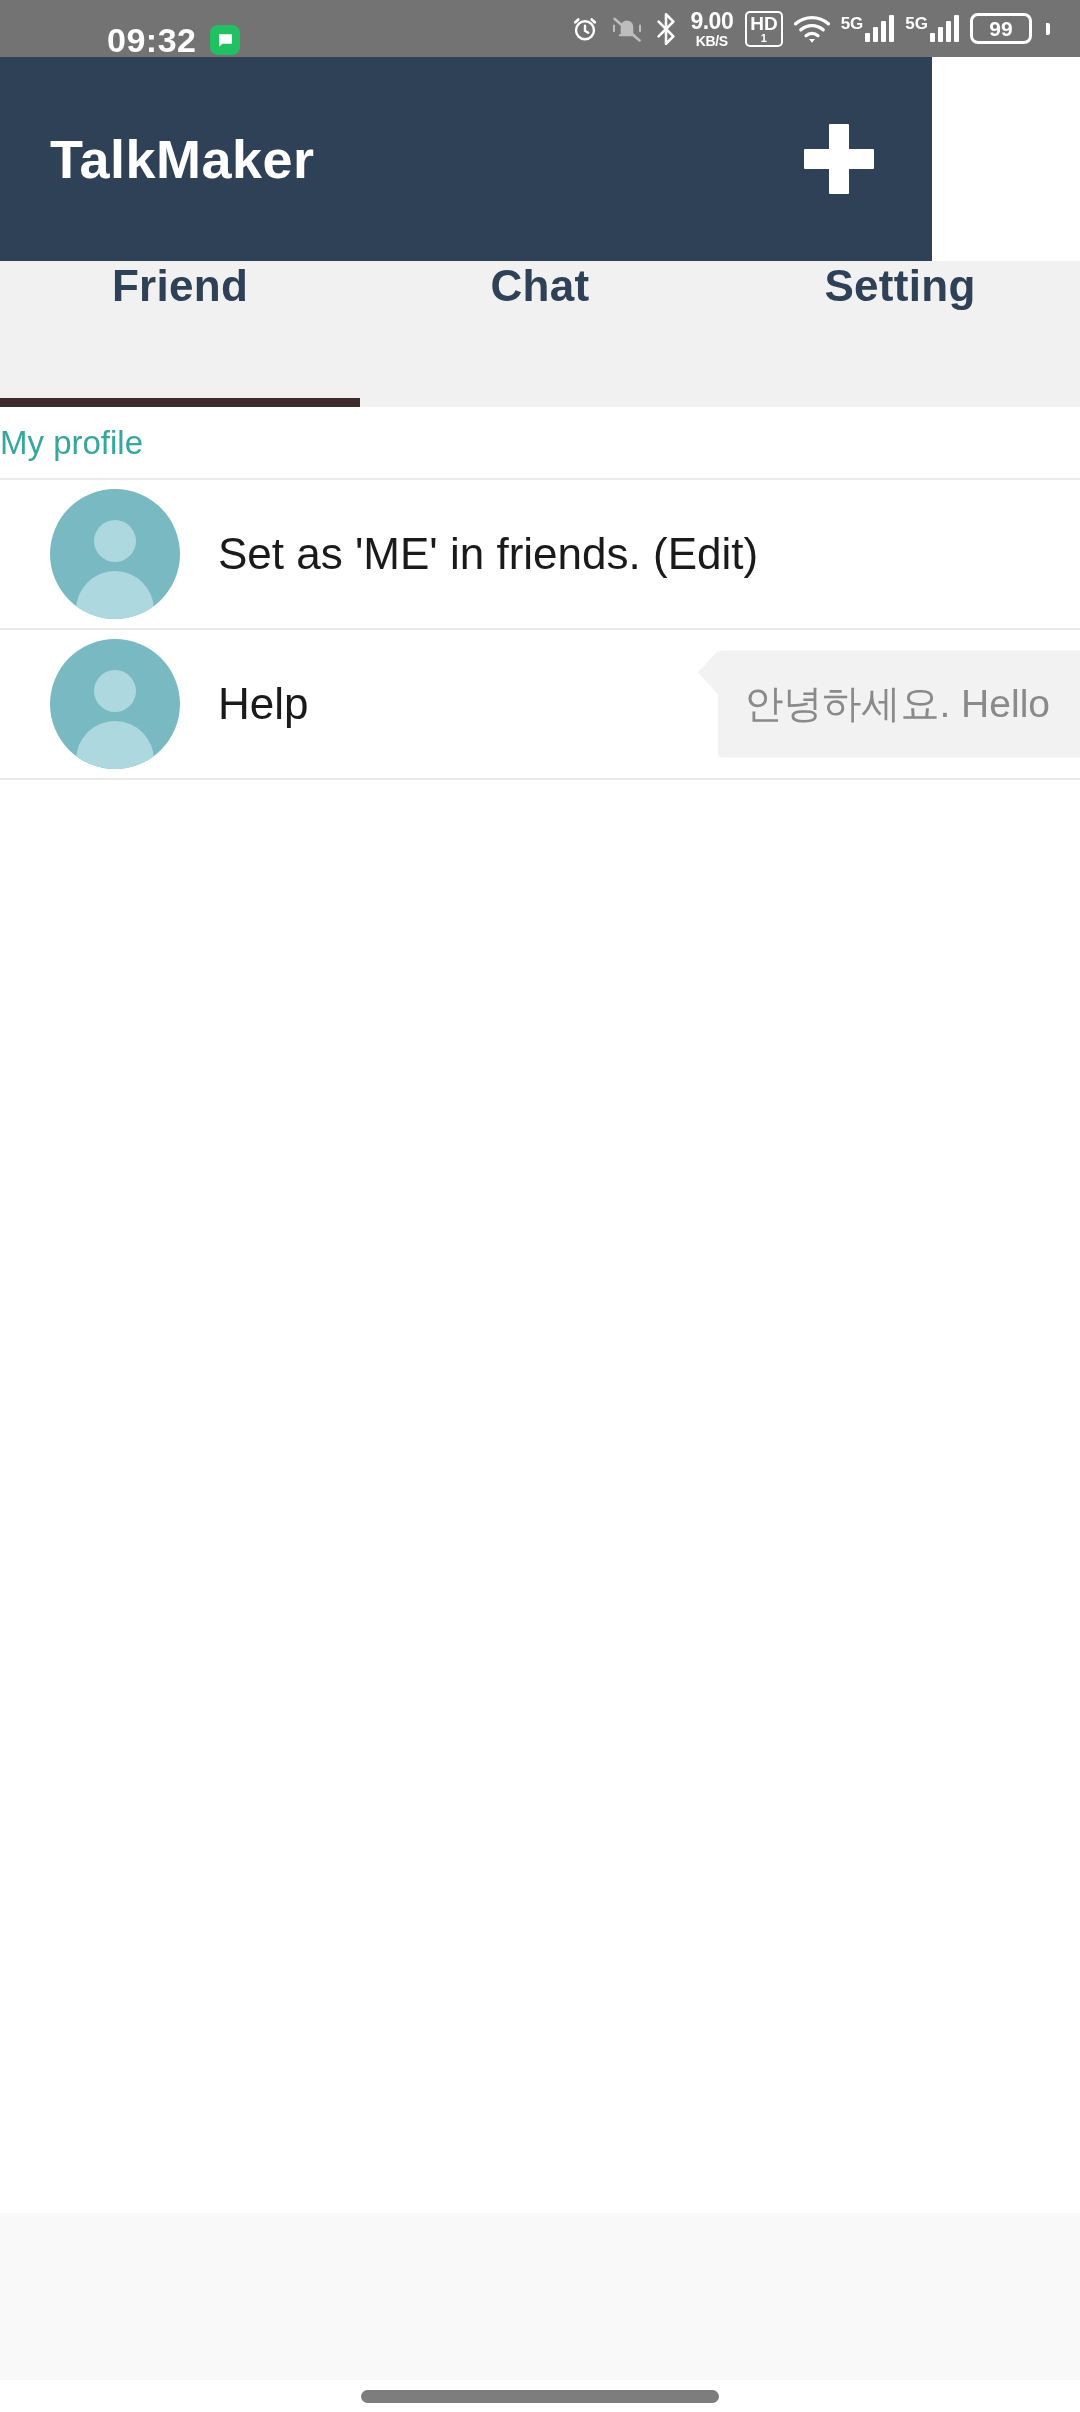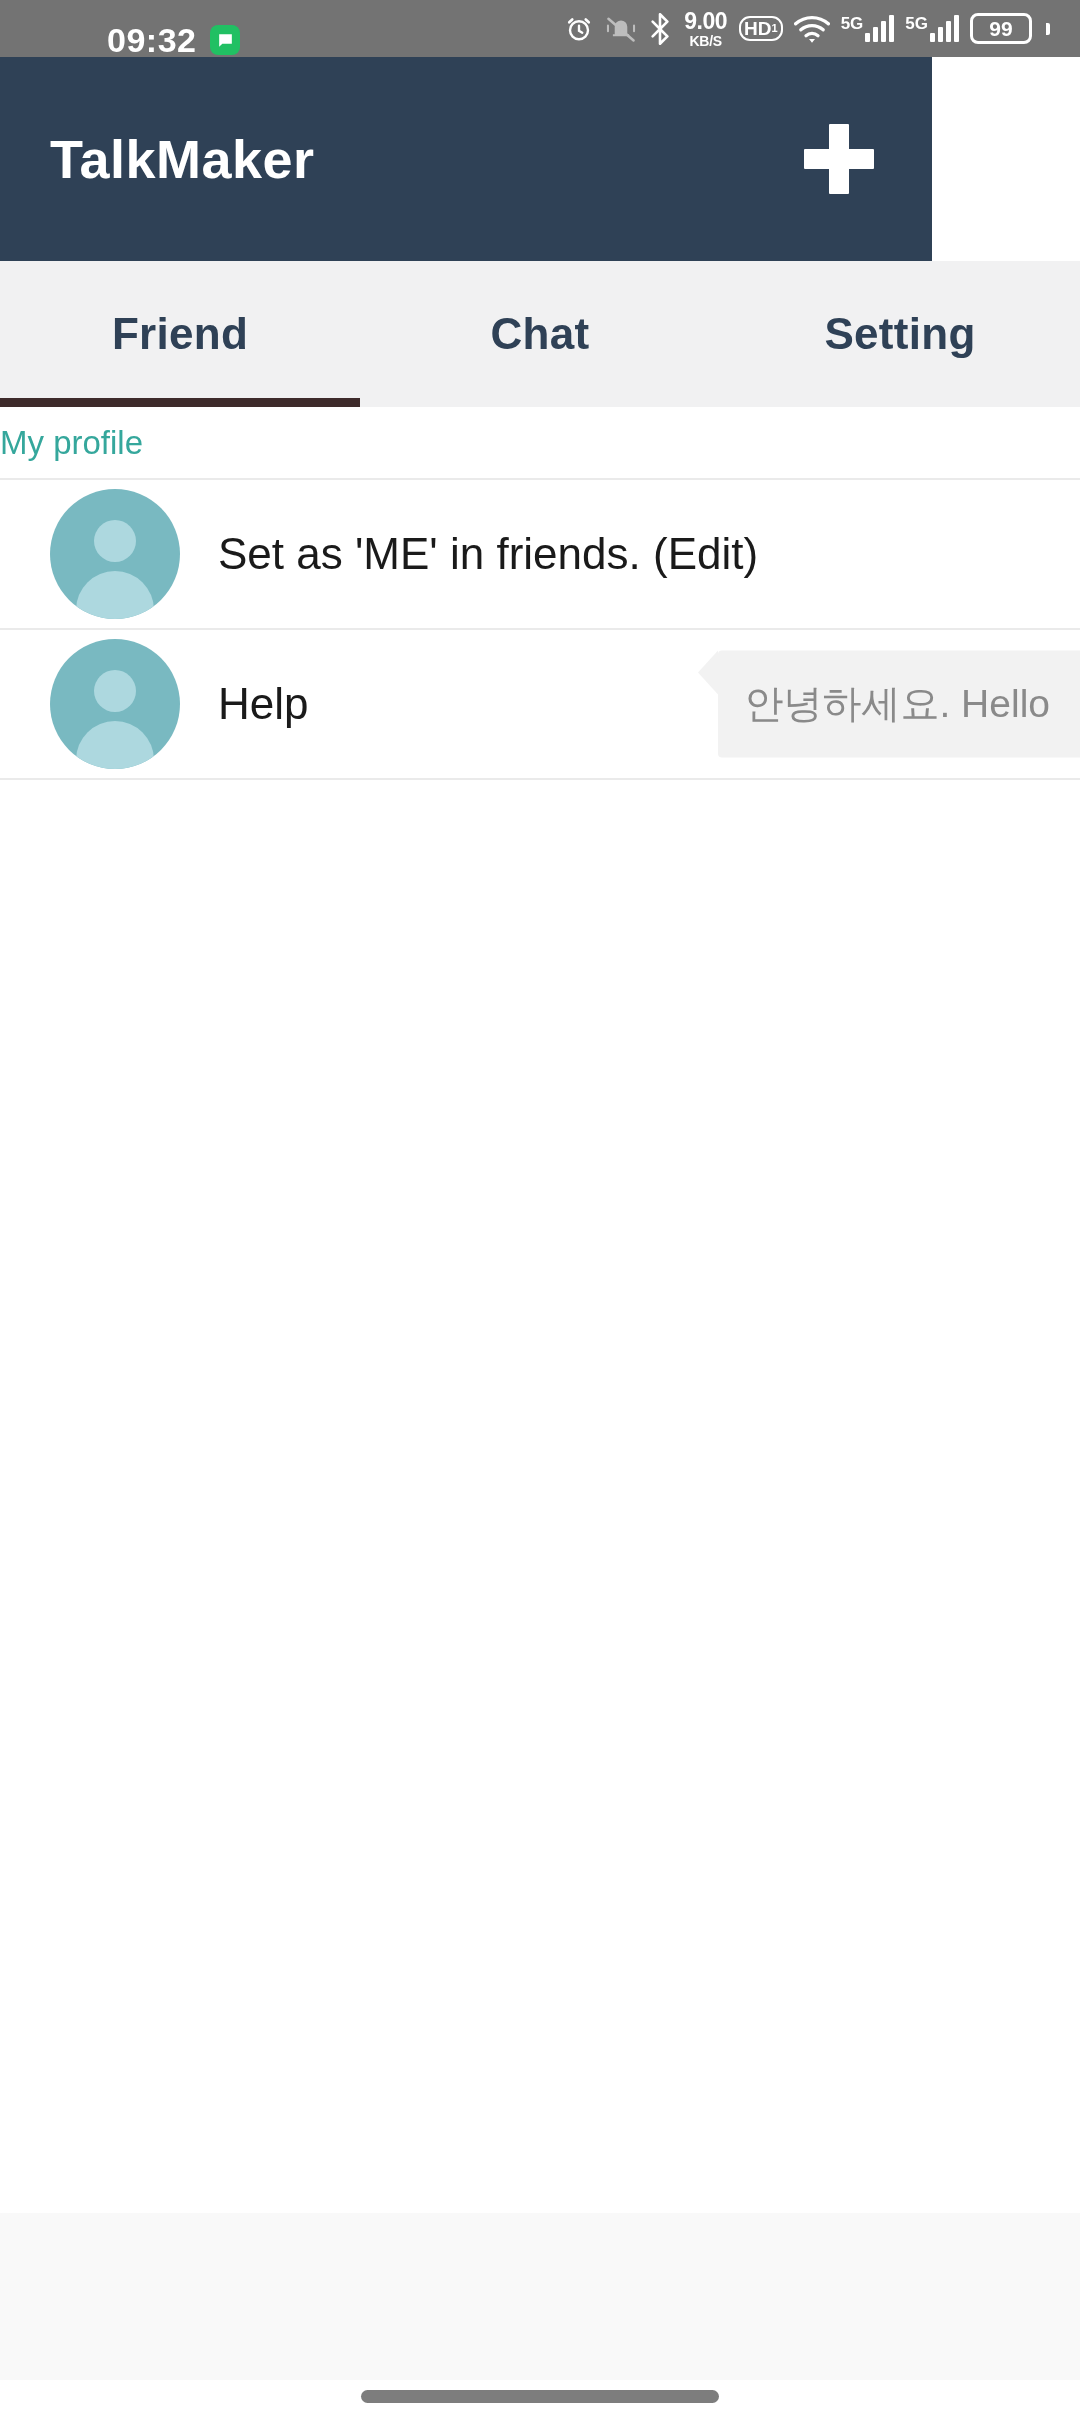--- a/index.html
+++ b/index.html
@@ -30,23 +30,23 @@
   }
   .sb-ico { display:flex; align-items:center; justify-content:center; }
   .sb-ico svg { display:block; }
   .sb-kbs {
     display:flex; flex-direction:column; align-items:center; justify-content:center;
     line-height:1; margin:0 1px;
   }
   .sb-kbs .v { font-size:23px; font-weight:bold; letter-spacing:-0.5px; }
   .sb-kbs .u { font-size:14px; font-weight:bold; letter-spacing:-0.3px; margin-top:1px; }
   .sb-hd {
-    border:2.5px solid #fff; border-radius:11px; padding:1px 3px;
+    border:2.5px solid #fff; border-radius:5px; padding:1px 3px;
     font-size:19px; font-weight:bold; line-height:1;
-    display:flex; align-items:center;
+    display:flex; align-items:center;flex-direction:column;
   }
   .sb-hd sup { font-size:11px; line-height:1; }
   .sb-sig { display:flex; align-items:flex-end; }
   .sb-5g { font-size:17px; font-weight:bold; line-height:1; align-self:flex-start; margin-right:2px; }
   .bars { display:flex; align-items:flex-end; gap:3px; height:27px; }
   .bars i { display:block; width:5px; background:#fff; border-radius:1px; }
   .bars i:nth-child(1){ height:9px; }
   .bars i:nth-child(2){ height:15px; }
   .bars i:nth-child(3){ height:21px; }
   .bars i:nth-child(4){ height:27px; }
@@ -72,21 +72,21 @@
   .add-btn .h, .add-btn .v { position:absolute; background:#ffffff; border-radius:1px; }
   .add-btn .h { width:70px; height:20px; }
   .add-btn .v { width:20px; height:70px; }
 
   
   .tabbar {
     position:absolute; top:261px; left:0; width:1080px; height:146px;
     background:#F1F1F2; display:flex;
   }
   .tab {
-    flex:1; display:flex; align-items:center; justify-content:center;
+    flex:1; display:flex; justify-content:center;
     font-size:44px; font-weight:bold; color:#2F4156; position:relative;
     letter-spacing:0.3px;
   }
   .tab .ind {
     position:absolute; left:0; right:0; bottom:0; height:9px; background:transparent;
   }
   .tab.active .ind { background:#3E2B2B; }
 
   
   .list { position:absolute; top:407px; left:0; width:1080px; }

